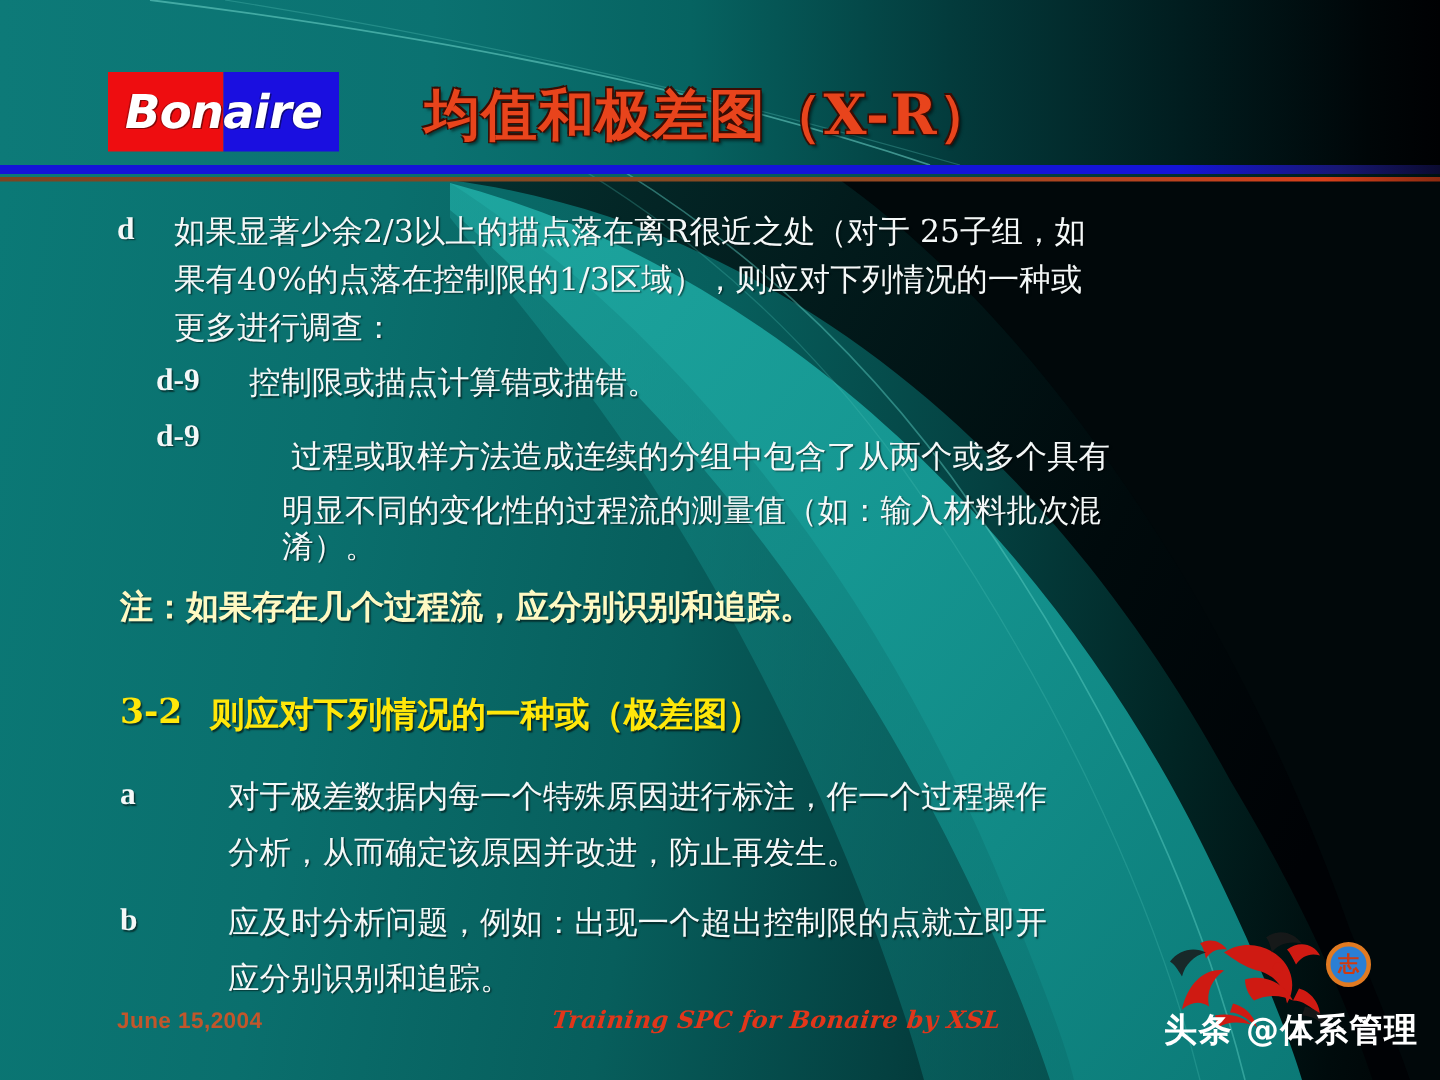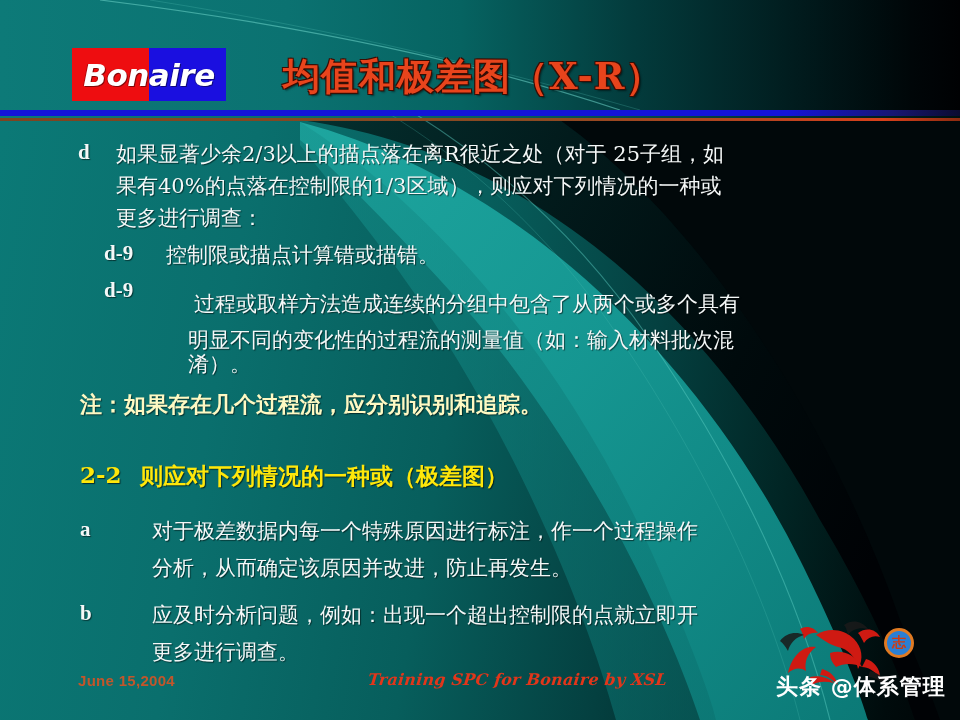--- a/index.html
+++ b/index.html
@@ -230,30 +230,30 @@
     <div class="marker body-txt" style="left:104px; top:115px;">d-9</div>
     <div class="line body-txt" style="left:166px; top:115px;">控制限或描点计算错或描错。</div>
 
     <div class="marker body-txt" style="left:104px; top:152px;">d-9</div>
     <div class="line body-txt" style="left:166px; top:164px;margin-left:28px;">过程或取样方法造成连续的分组中包含了从两个或多个具有</div>
     <div class="line body-txt" style="left:188px; top:200px;">明显不同的变化性的过程流的测量值（如：输入材料批次混</div>
     <div class="line body-txt" style="left:188px; top:224px;">淆）。</div>
 
     <div class="line bold-note" style="left:80px; top:264px;">注：如果存在几个过程流，应分别识别和追踪。</div>
 
-    <div class="line yellow-head" style="left:80px; top:335px;">2-2</div>
+    <div class="line yellow-head" style="left:80px; top:335px;">3-2</div>
     <div class="line yellow-head" style="left:140px; top:335px;">则应对下列情况的一种或（极差图）</div>
 
     <div class="marker body-txt" style="left:80px; top:391px;">a</div>
     <div class="line body-txt" style="left:152px; top:391px;">对于极差数据内每一个特殊原因进行标注，作一个过程操作</div>
     <div class="line body-txt" style="left:152px; top:428px;">分析，从而确定该原因并改进，防止再发生。</div>
 
     <div class="marker body-txt" style="left:80px; top:475px;">b</div>
     <div class="line body-txt" style="left:152px; top:475px;">应及时分析问题，例如：出现一个超出控制限的点就立即开</div>
-    <div class="line body-txt" style="left:152px; top:512px;">更多进行调查。</div>
+    <div class="line body-txt" style="left:152px; top:512px;">应分别识别和追踪。</div>
   </div>
 
   <div id="footer-date">June 15,2004</div>
   <div id="footer-tagline">Training SPC for Bonaire by XSL</div>
 
   <svg id="dragon" viewBox="0 0 140 85" xmlns="http://www.w3.org/2000/svg">
     <g fill="#cf1a12">
       <path d="M18 58 C22 40 34 30 46 32 C38 38 34 46 36 56 C30 52 24 53 18 58 Z"></path>
       <path d="M46 20 C58 12 74 14 84 24 C92 32 94 44 88 54 C86 42 78 34 68 32 C60 30 52 24 46 20 Z"></path>
       <path d="M60 38 C72 34 86 40 92 52 C84 48 74 48 66 52 C62 48 60 43 60 38 Z"></path>

